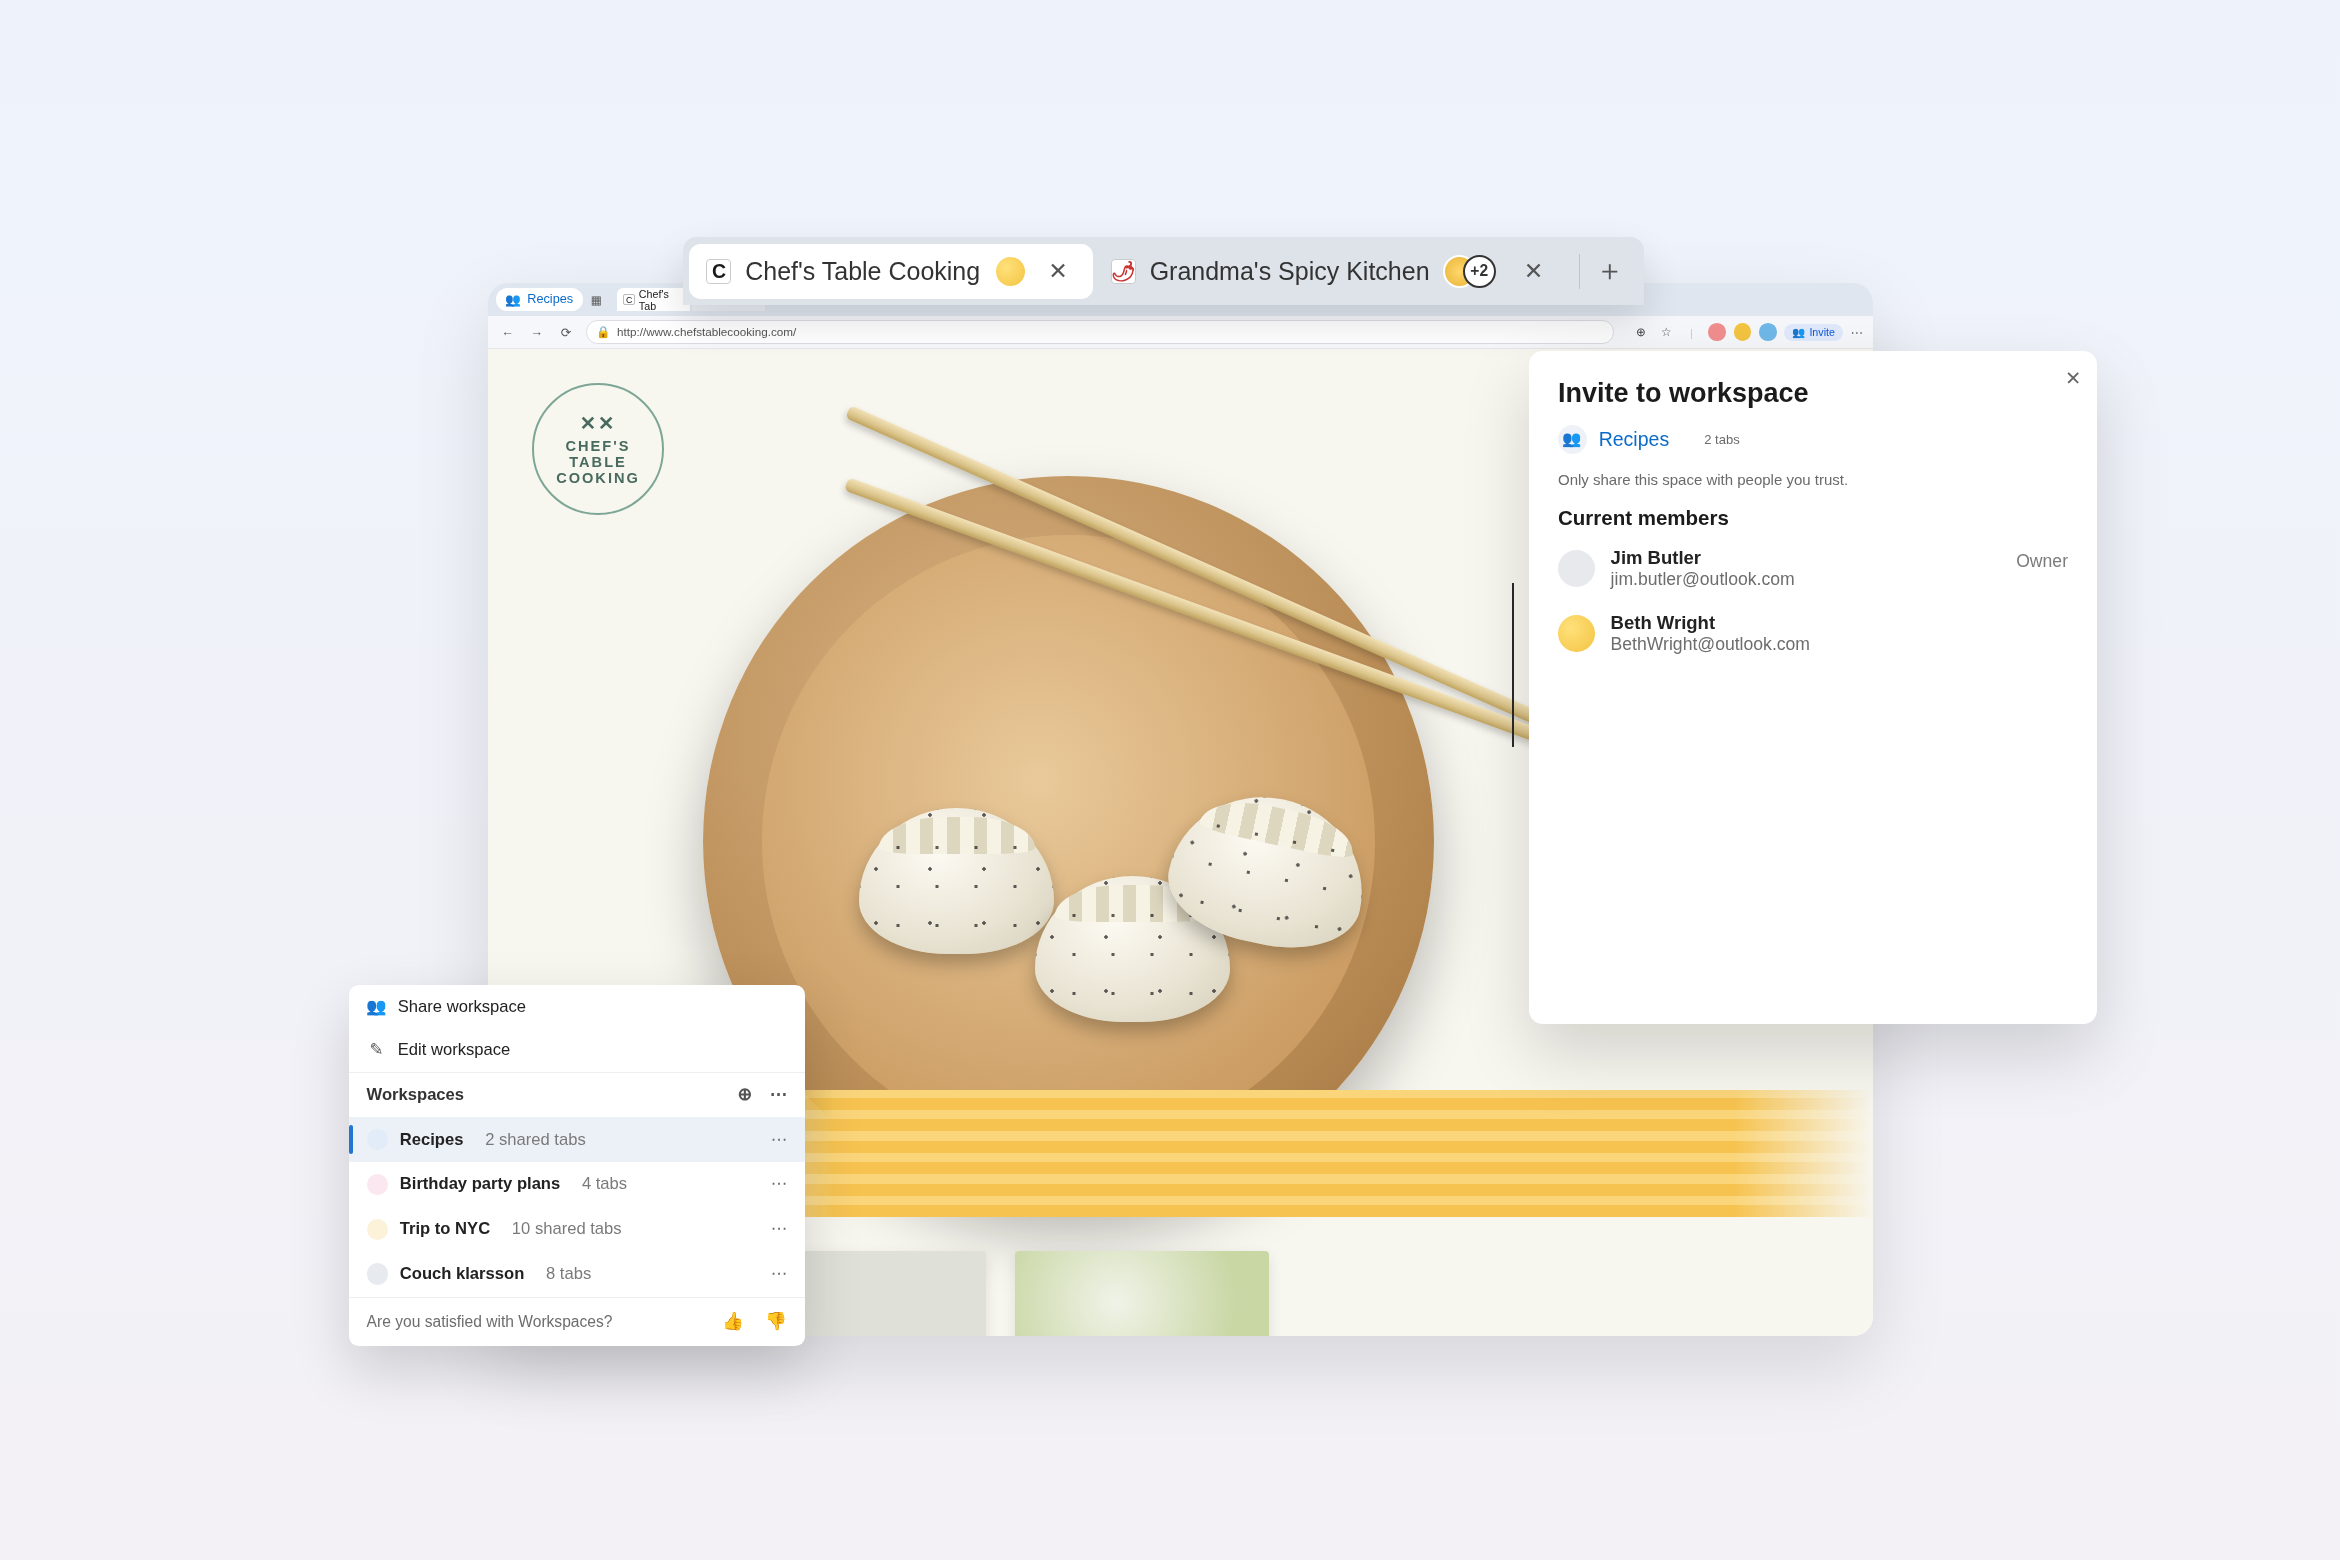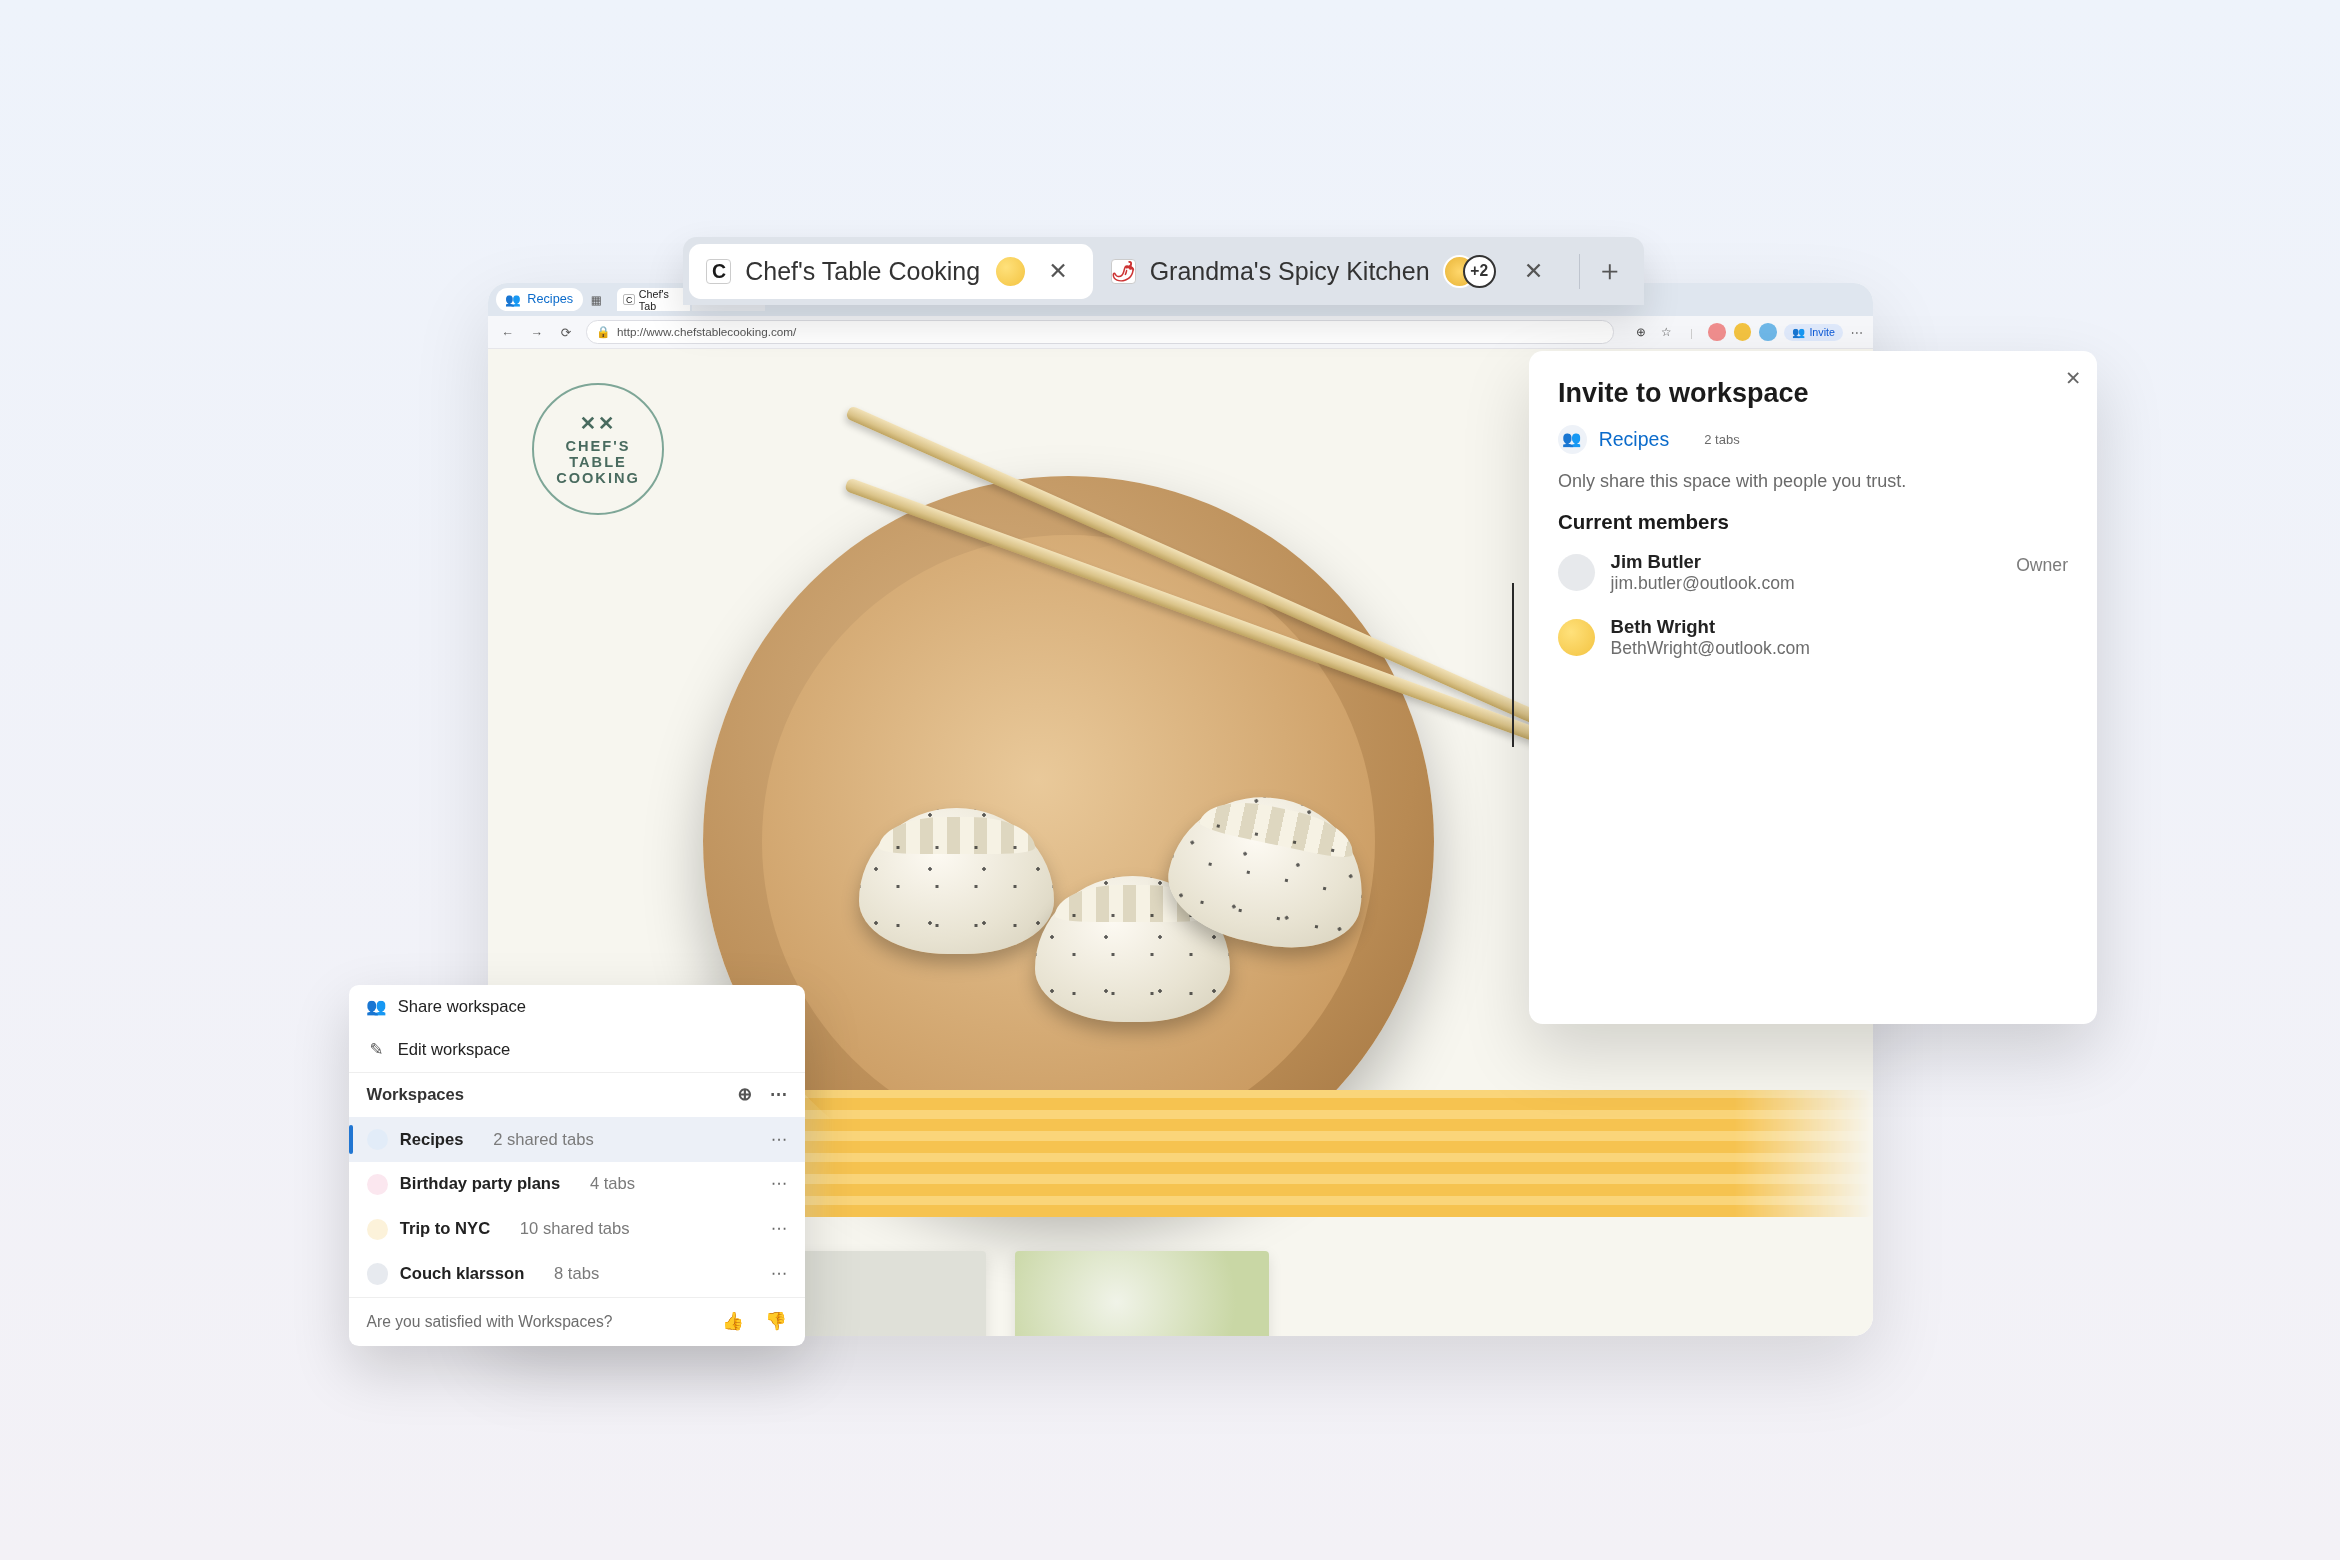--- a/index.html
+++ b/index.html
@@ -150,21 +150,21 @@
     position:absolute; left:1529px; top:351px; width:568px; height:673px;
     background:#fff; border-radius:13.7px; box-shadow: 0 29px 68px rgba(0,0,0,0.15);
     padding:27px 29px; font-size:19.5px; color:#1b1b1b;
   }
   .invite-panel .close { position:absolute; right:15.6px; top:15.6px; font-size:19.5px; color:#666; cursor:pointer; }
   .invite-panel h3 { font-size:27px; font-weight:600; margin-bottom:15.6px; }
   .ws-row { display:flex; align-items:center; gap:11.7px; margin-bottom:17.6px; }
   .ws-icon { width:29px; height:29px; border-radius:50%; background:#eef2f8; display:flex; align-items:center; justify-content:center; font-size:15.6px; color:#0b6bcb; }
   .ws-name-pill { color:#0b6bcb; font-weight:500; }
   .ws-tabcount { color:#6a6a6a; font-size:13px; margin-left:23.4px; }
-  .ws-note { color:#6a6a6a; font-size:18px; margin-bottom:17.6px; }
+  .ws-note { color:#6a6a6a; font-size:15px; margin-bottom:17.6px; }
   .copy-btn {
     width:100%; height:43px; background:#0067c0; color:#fff; border:0; border-radius:4.9px;
     font-size:18.5px; cursor:pointer; margin-bottom:27px;
   }
   .members-h { font-size:20.5px; font-weight:600; margin-bottom:17.6px; }
   .member { display:flex; align-items:center; gap:15.6px; margin-bottom:21.5px; position:relative; }
   .member .mav { width:37px; height:37px; border-radius:50%; }
   .member .name { font-size:18.5px; font-weight:600; color:#222; }
   .member .email { font-size:17.6px; color:#6d6d6d; }
   .member .role { position:absolute; right:0; top:3.9px; color:#7b7b7b; font-size:17.6px; }
@@ -181,21 +181,21 @@
   .ws-action { display:flex; align-items:center; gap:11.7px; padding:11.7px 17.6px; cursor:pointer; }
   .ws-icon-s { width:19.5px; text-align:center; color:#555; }
   .ws-header { display:flex; align-items:center; justify-content:space-between; padding:11.7px 17.6px; font-weight:600; color:#333; border-top:1px solid #eee; }
   .ws-header .icons { display:flex; gap:17.6px; color:#555; font-size:17.6px; }
   .ws-item { display:flex; align-items:center; gap:11.7px; padding:11.7px 17.6px; cursor:pointer; position:relative; }
   .ws-item.sel { background:#ecf0f7; }
   .ws-item .stripe { position:absolute; left:0; top:7.8px; bottom:7.8px; width:3.9px; border-radius:2px; }
   .stripe.blue { background:#2176d2; }
   .ws-item .dot { width:21.5px; height:21.5px; border-radius:50%; }
   .ws-item .name { font-weight:600; }
-  .ws-item .meta { color:#7a7a7a; margin-left:18px; font-weight:400; }
+  .ws-item .meta { color:#7a7a7a; margin-left:10px; font-weight:400; }
   .ws-item .more { margin-left:auto; color:#666; }
   .d-blue{ background:#e2ecf8; } .d-pink{ background:#fbe7ef; }
   .d-yel{ background:#fcf2da; } .d-grey{ background:#e7eaef; }
   .ws-foot { display:flex; align-items:center; gap:17.6px; padding:13.7px 17.6px; color:#6d6d6d; font-size:15.6px; border-top:1px solid #eee; }
   .ws-foot .thumbs { margin-left:auto; display:flex; gap:21.5px; color:#666; font-size:17.6px; }
 </style>
 </head>
 <body>
 
 <div class="browser">

